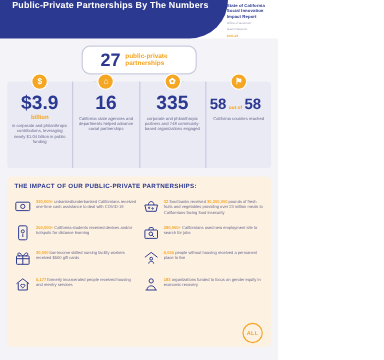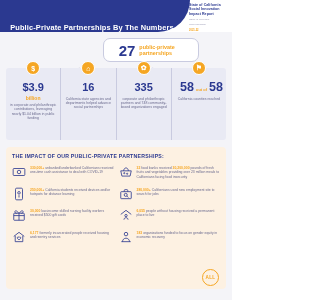--- a/index.html
+++ b/index.html
@@ -21,21 +21,21 @@
     height: 32px;
     background: #ffffff;
   }
   .header-band {
     position: absolute;
     left: 0; top: 0;
     width: 190px; height: 32px;
     background: #2b3990;
     border-bottom-right-radius: 32px;
     display: flex;
-    align-items: flex-end;
+    align-items: flex-start;
     justify-content: center;
   }
   .header-title {
     color: #ffffff;
     font-size: 7.4px;
     font-weight: bold;
     letter-spacing: 0.15px;
     text-align: center;
     padding-right: 6px;
   }
@@ -76,21 +76,20 @@
     transform: translateX(-50%);
     top: 6px;
     width: 96px; height: 24px;
     background: #ffffff;
     border: 0.8px solid #c9cbe0;
     border-radius: 7px;
     display: flex;
     align-items: center;
     justify-content: center;
     gap: 4px;
-    margin-left: 35px;
   }
   .hero-num {
     color: #2b3990;
     font-size: 15px;
     font-weight: bold;
     line-height: 15px;
   }
   .hero-label {
     color: #f5a623;
     font-size: 5.4px;
@@ -134,21 +133,21 @@
     border: 1.2px solid #ffffff;
     display: flex;
     align-items: center;
     justify-content: center;
     color: #ffffff;
     font-size: 7px;
     font-weight: bold;
   }
   .stat-value {
     color: #2b3990;
-    font-size: 11px;
+    font-size: 16px;
     font-weight: bold;
     line-height: 14px;
   }
   .stat-value.small { font-size: 12.5px; }
   .stat-unit {
     color: #f5a623;
     font-size: 5px;
     font-weight: bold;
     line-height: 6px;
     margin-top: 0.5px;
@@ -156,21 +155,21 @@
   .stat-desc {
     color: #6a6a8e;
     font-size: 3.5px;
     line-height: 4.4px;
     margin-top: 2.5px;
     padding: 0 1px;
   }
   .outof {
     display: flex;
     align-items: baseline;
-    justify-content: flex-end;
+    justify-content: flex-start;
     gap: 2px;
   }
   .outof-mid {
     color: #f5a623;
     font-size: 4px;
     font-weight: bold;
     line-height: 4.6px;
     text-align: center;
   }
 

